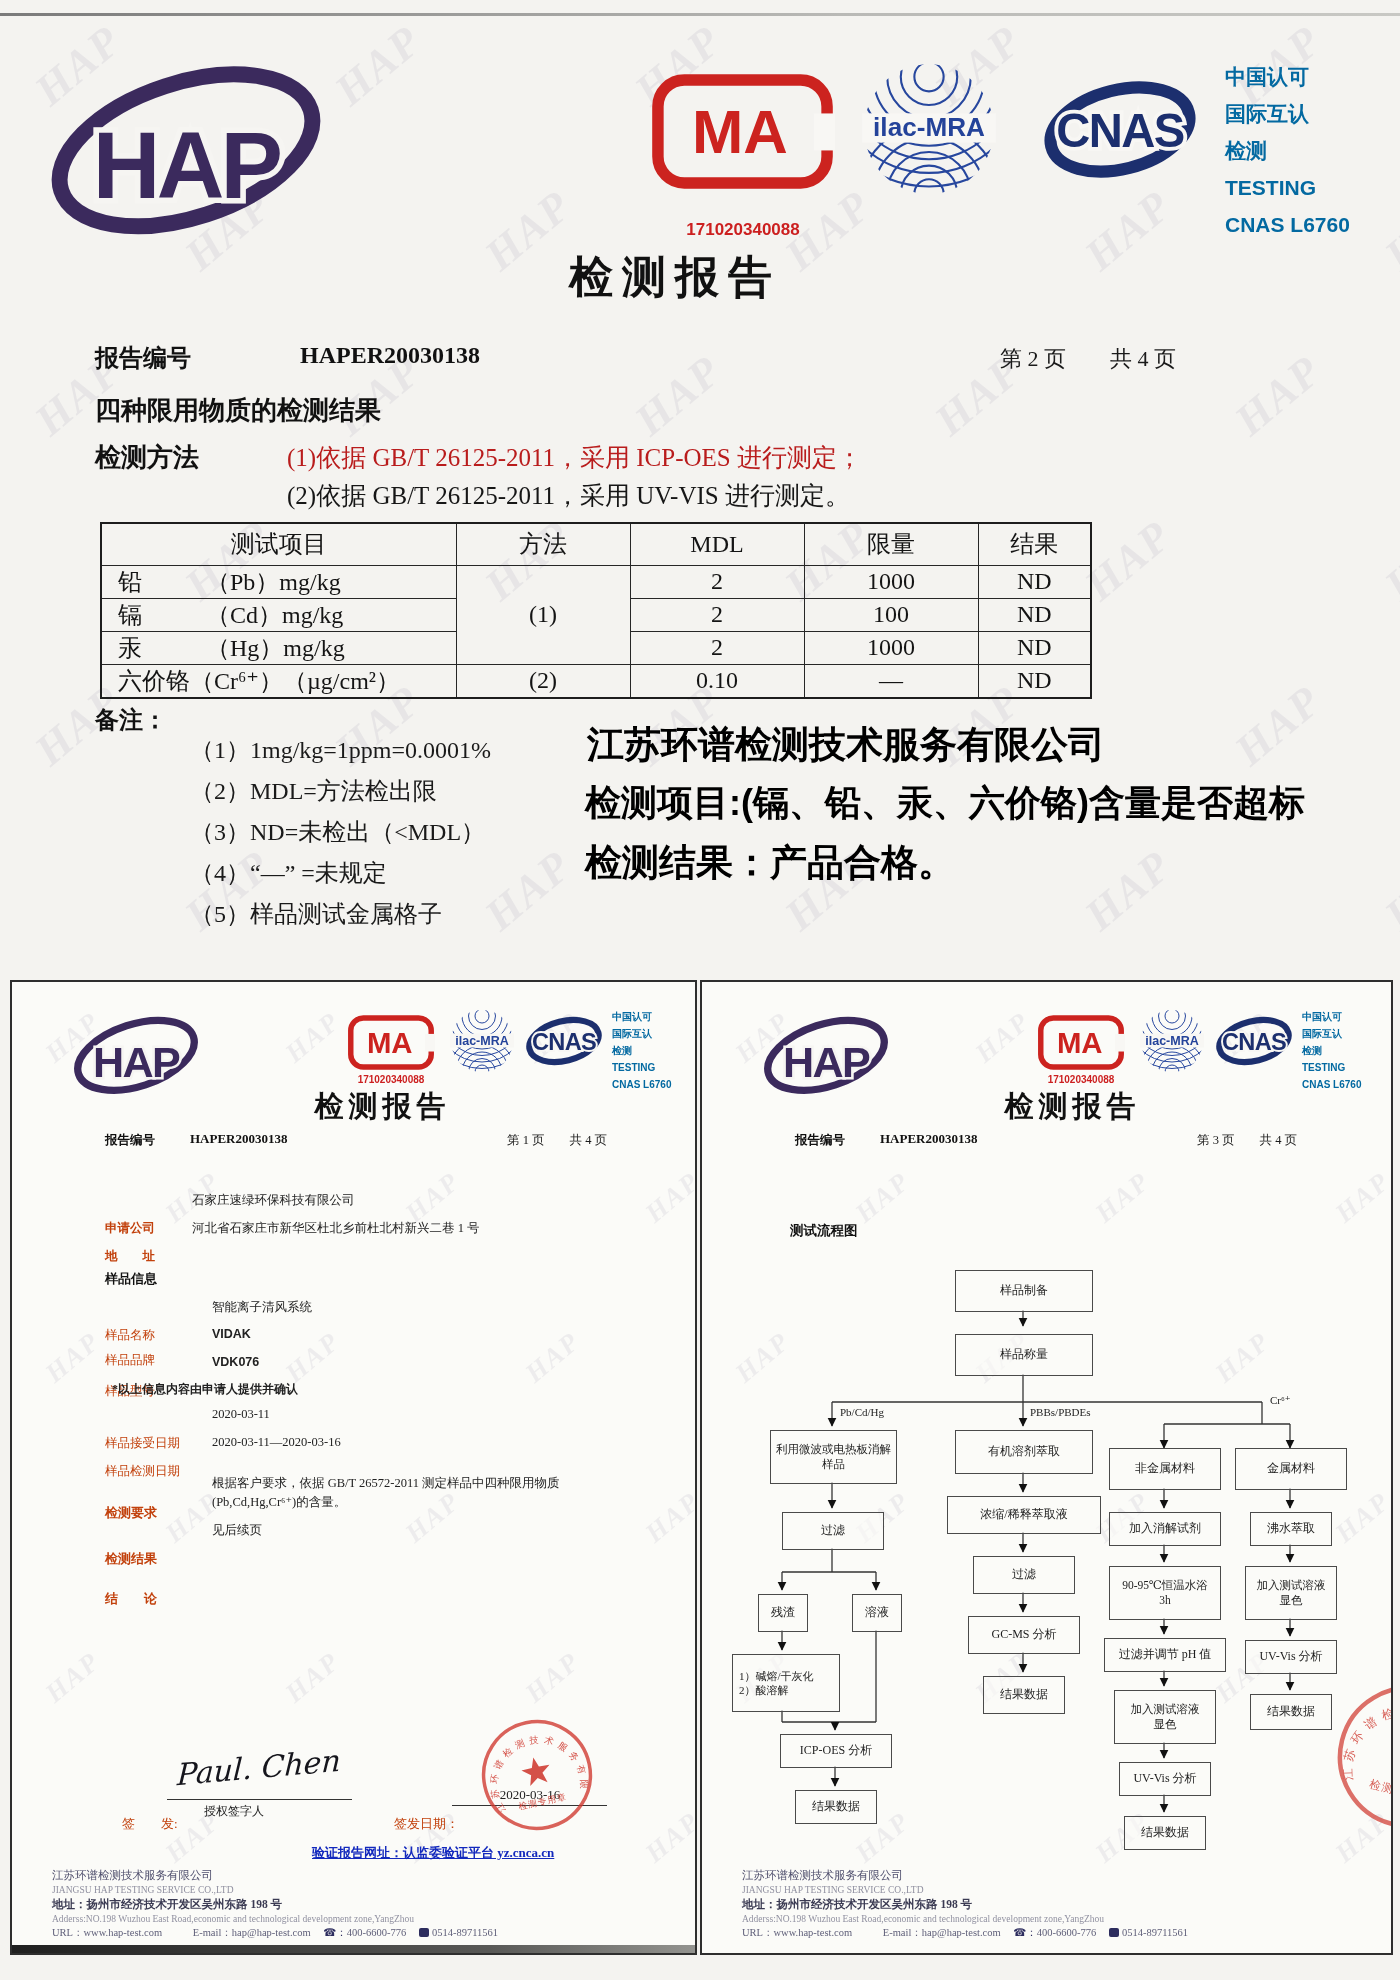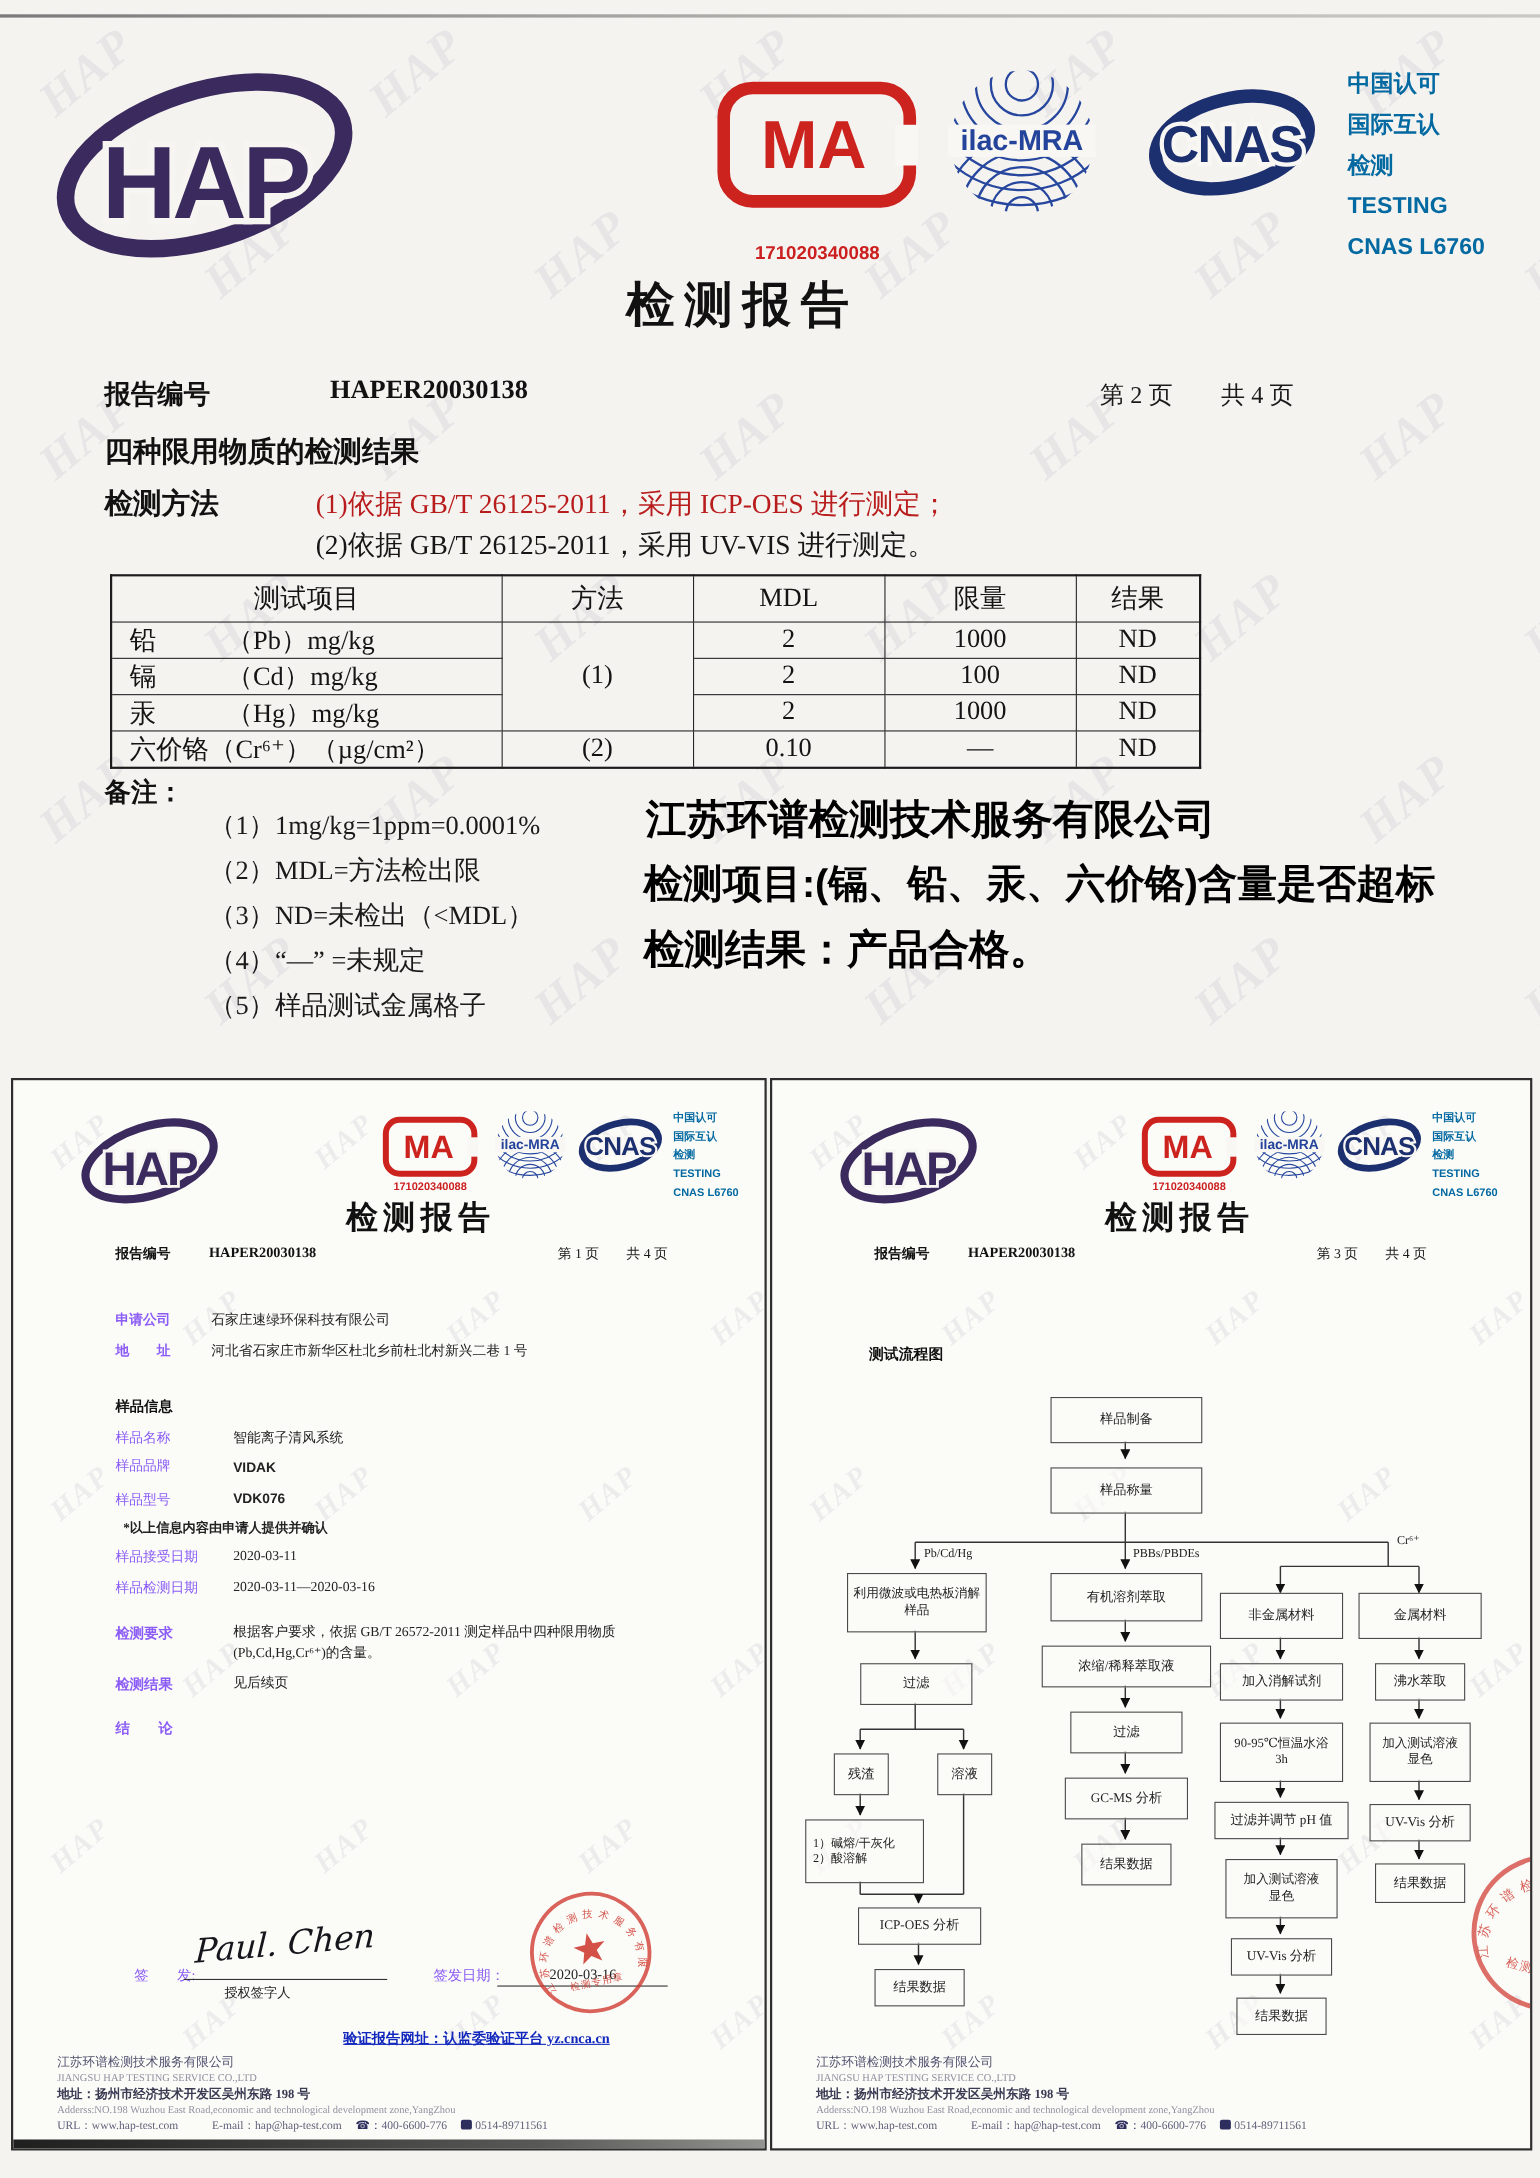--- a/index.html
+++ b/index.html
@@ -17,21 +17,21 @@
   .page{background:#fbfbf8;border:2px solid #2e2e2e;overflow:hidden;}
   table.results{border-collapse:collapse;table-layout:fixed;}
   table.results td,table.results th{border:1.6px solid #262626;font-weight:normal;color:#141414;
       font-size:24px;text-align:center;padding:0;}
   table.results{border:2.5px solid #1d1d1d;}
   .t-item{text-align:left !important;padding-left:16px !important;}
   .t-name{display:inline-block;min-width:88px;}
   .t-name.nogap{min-width:0;}
   .note-line{font-size:24px;color:#1a1a1a;white-space:nowrap;}
   .overlay{font-family:"Liberation Sans","DejaVu Sans",sans-serif;font-weight:900;color:#000;white-space:nowrap;}
-  .field-lbl{color:#8b5cf6;}
+  .field-lbl{color:#c2410c;margin-top:28px;}
   .field-val{color:#222;}
   .fbox{position:absolute;border:1px solid #4a4a4a;display:flex;flex-direction:column;align-items:center;
         justify-content:center;font-size:12px;color:#1d1d1d;line-height:1.3;text-align:center;background:rgba(251,251,248,.65);}
   .flow-lbl{position:absolute;font-size:11px;color:#1d1d1d;white-space:nowrap;}
   .footer-blk{line-height:14.5px;white-space:nowrap;}
   .f-cn{font-size:11.5px;color:#50506e;}
   .f-en{font-size:9.5px;color:#9090a0;}
   .f-addr{font-size:11.5px;font-weight:bold;color:#3a3a52;}
   .f-contact{font-size:10.5px;color:#60607a;}
   .fax-blob{display:inline-block;width:10px;height:9px;background:#2d2d5e;border-radius:2px;vertical-align:middle;margin:0 3px 2px 10px;}

